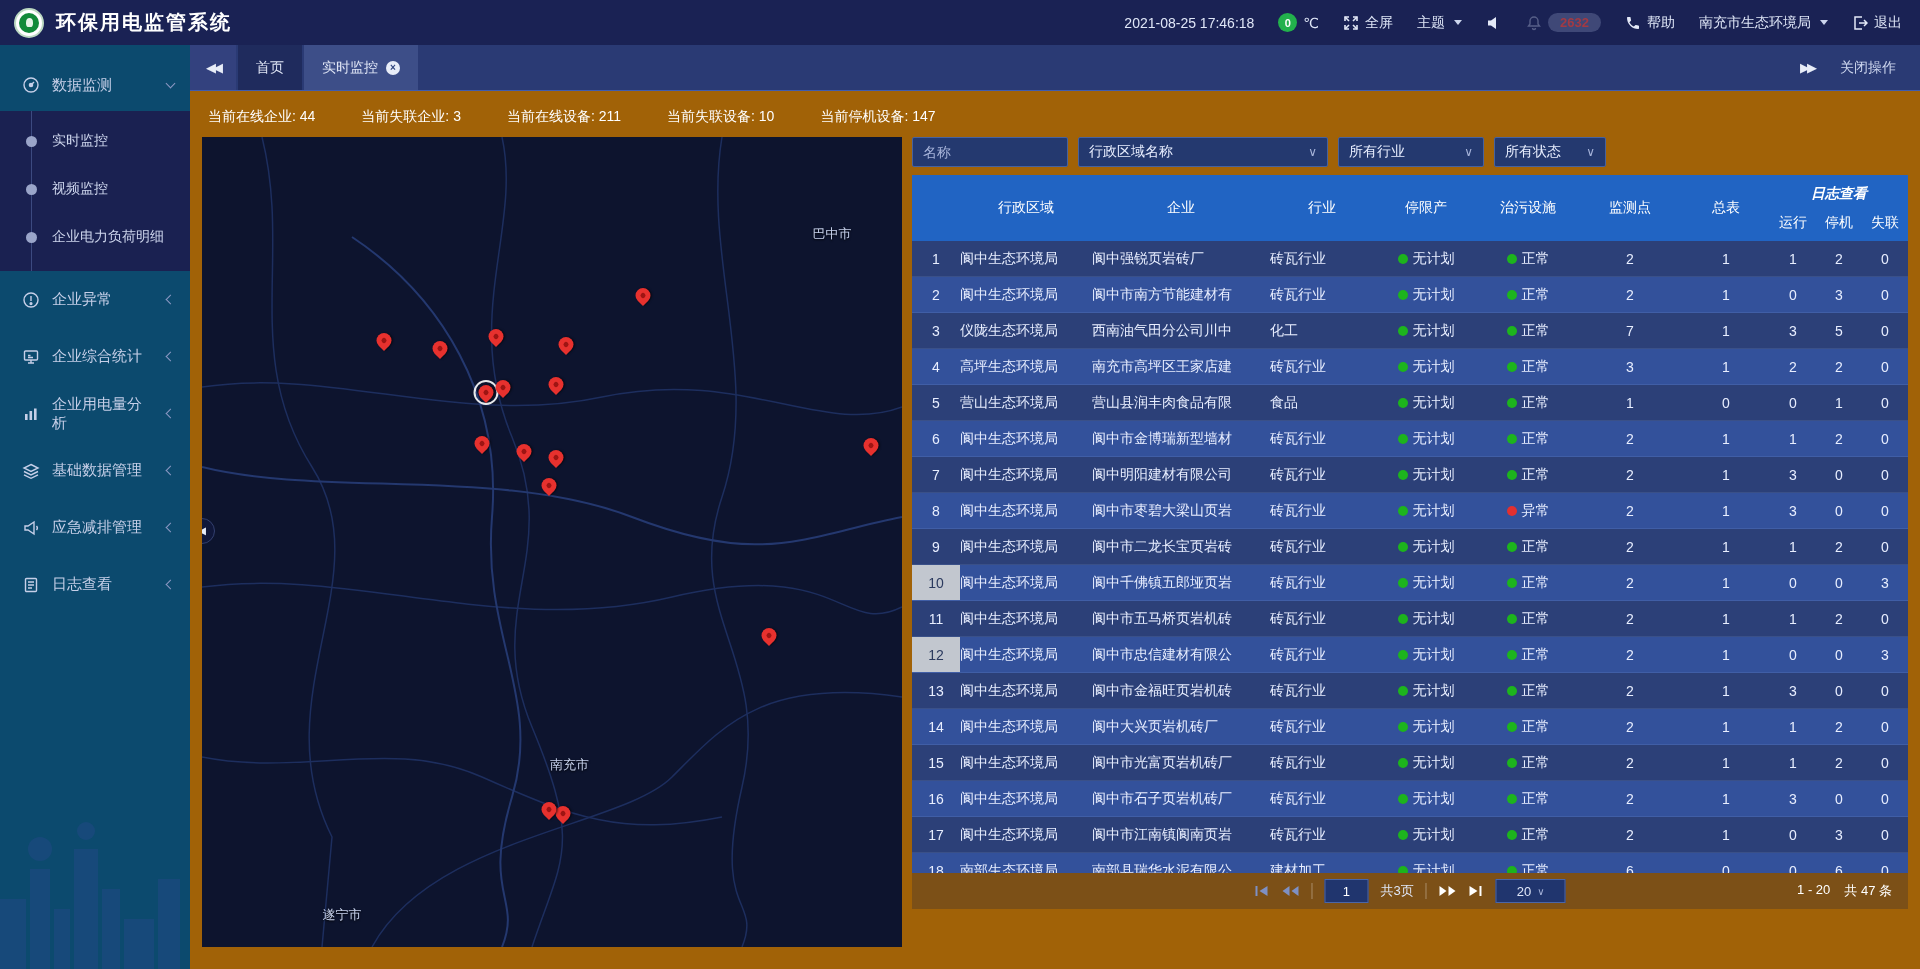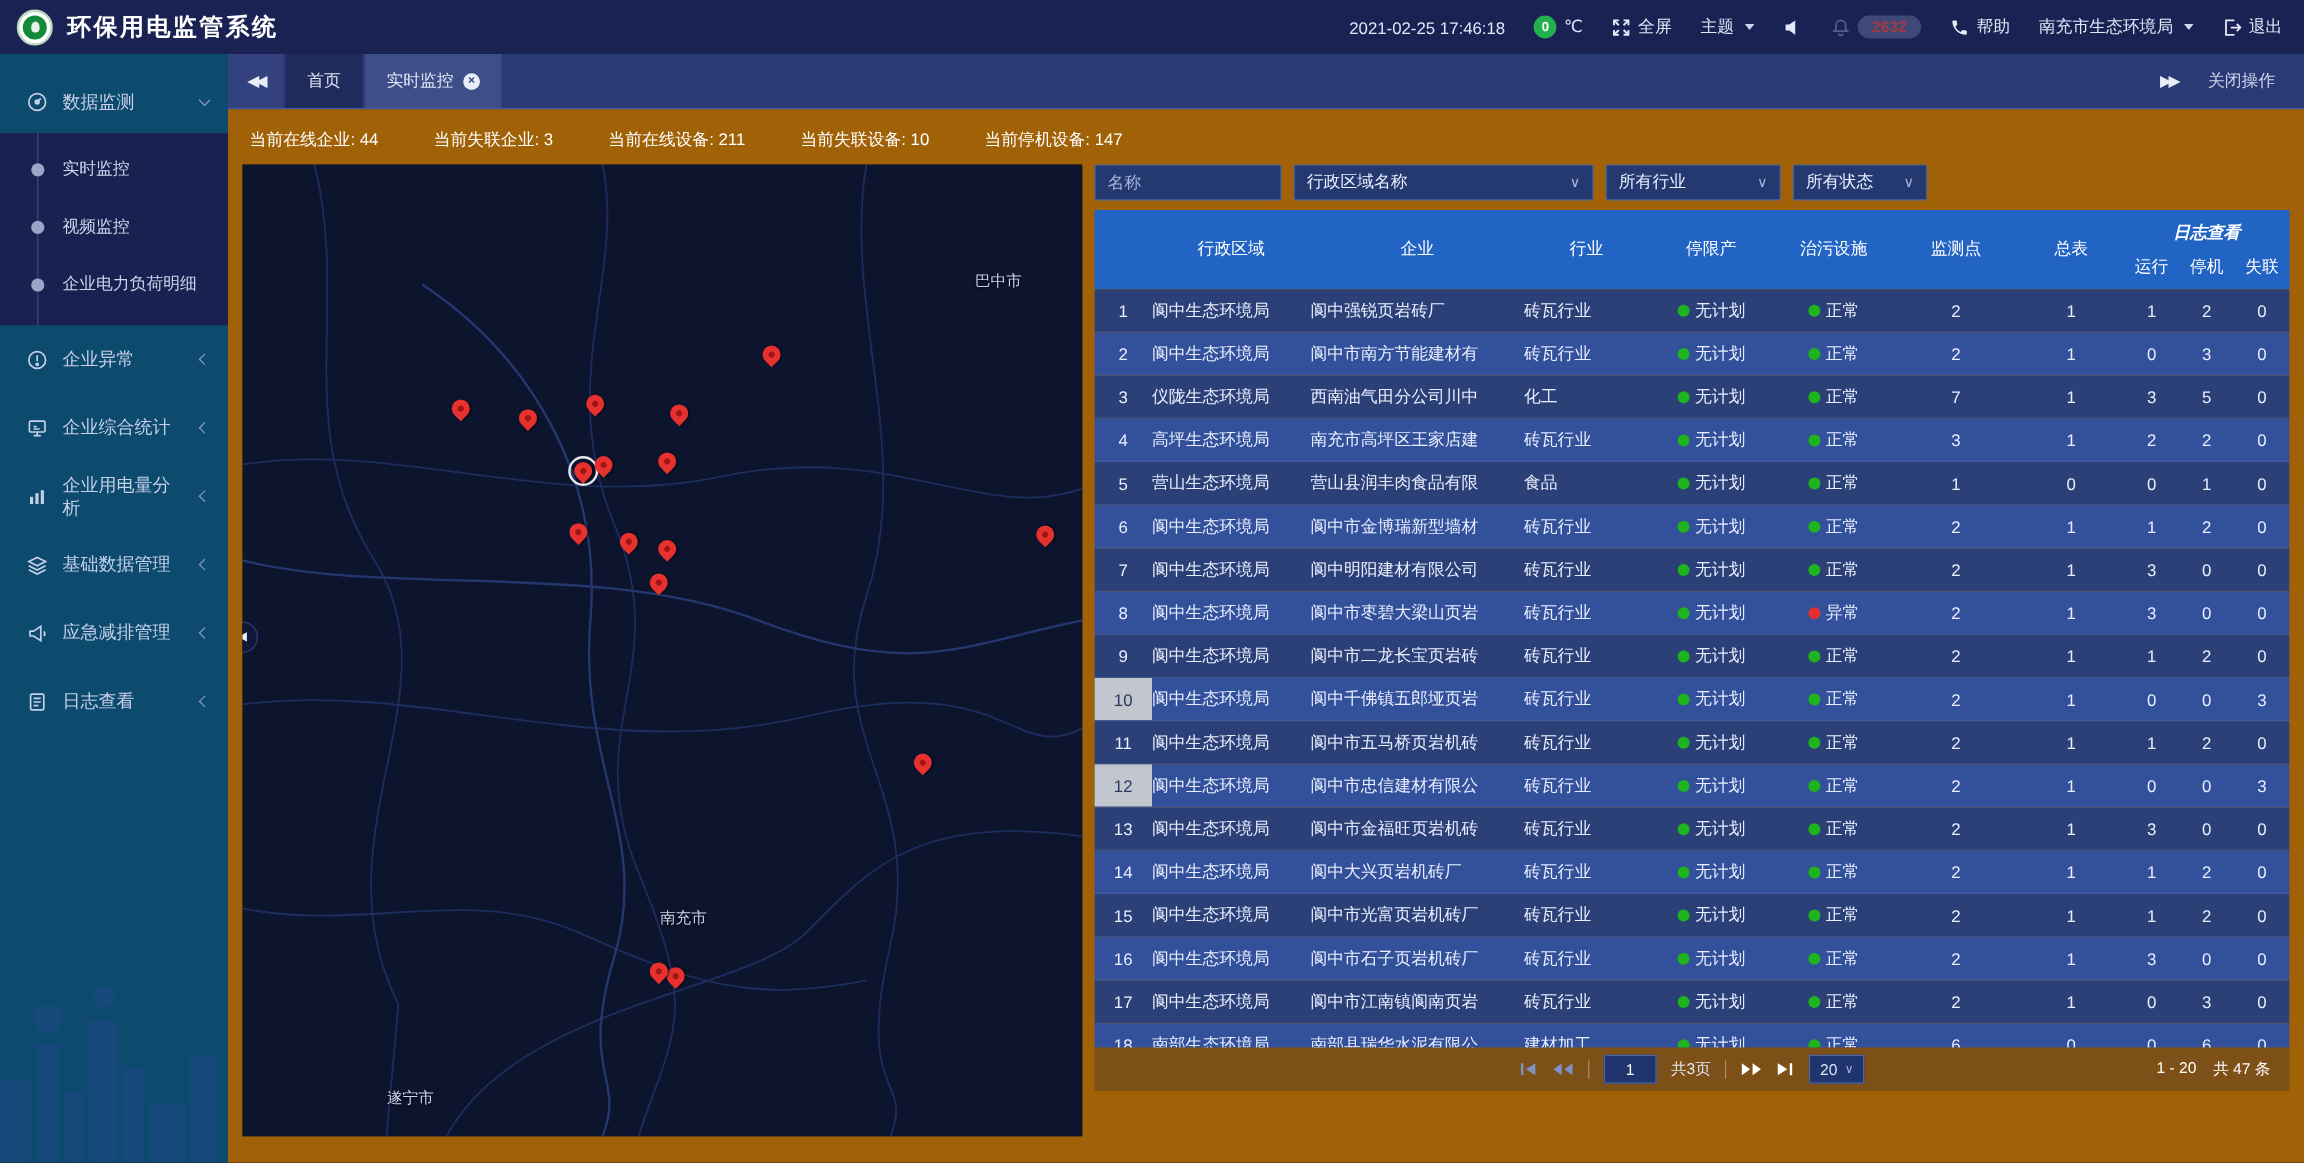--- a/index.html
+++ b/index.html
@@ -89,37 +89,37 @@
   .td.num.gray { background:#c2c7cf; color:#2b3a5e; }
   .dot { width:10px; height:10px; border-radius:50%; margin-right:5px; flex:0 0 auto; }
   .dot.green { background:var(--ok,#1db41d); }
   .dot.red { background:var(--bad,#e23030); }
 
   .pager { height:36px; margin-top:0; display:flex; align-items:center; color:#dfe6f7; font-size:13px; position:relative; background:rgba(17,28,70,.25); flex:0 0 auto; }
   .pager-center { position:absolute; left:50%; transform:translateX(-50%); display:flex; align-items:center; gap:12px; }
   .pg-ico { display:flex; align-items:center; cursor:pointer; }
   .pg-div { width:1px; height:16px; background:rgba(255,255,255,.35); }
   .pg-input { width:44px; height:24px; background:#20356e; border:1px solid #4a66a8; color:#fff; text-align:center; font-size:13px; }
-  .pg-size { background:#20356e; border:1px solid #4a66a8; height:24px; padding:0 8px; display:flex; align-items:center; gap:6px; cursor:pointer;justify-content:center; }
+  .pg-size { background:#20356e; border:1px solid #4a66a8; height:24px; padding:0 20px; display:flex; align-items:center; gap:6px; cursor:pointer;justify-content:center; }
   .pager-right { margin-left:auto; padding-right:16px; display:flex; gap:14px; color:#fff; }
 </style>
 </head>
 <body>
 
 <div class="app">
 
   <div class="topbar">
     <div class="logo">
         <div class="inner">
           <div class="core"></div>
         </div>
       </div>
     <div class="app-title">环保用电监管系统</div>
     <div class="top-right">
-      <span class="top-item">2021-02-25 17:46:18</span>
+      <span class="top-item">2021-08-25 17:46:18</span>
       <span class="top-item">
         <span class="temp-circle">0</span>
         <span>℃</span>
       </span>
       <span class="top-item">
         <svg class="ticon" viewBox="0 0 16 16" fill="none" stroke="#e4e9f8" stroke-width="1.6">
             <path d="M6 2H2v4M10 2h4v4M6 14H2v-4M10 14h4v-4"></path>
             <path d="M2 2l4 4M14 2l-4 4M2 14l4-4M14 14l-4-4"></path>
           </svg>
         <span>全屏</span>

